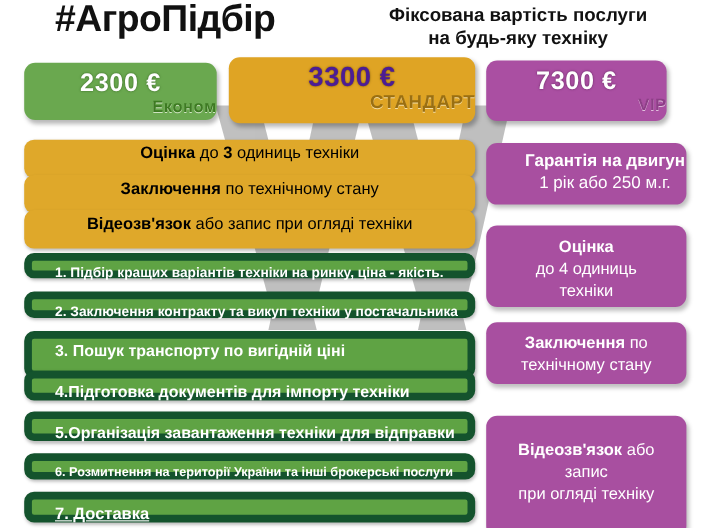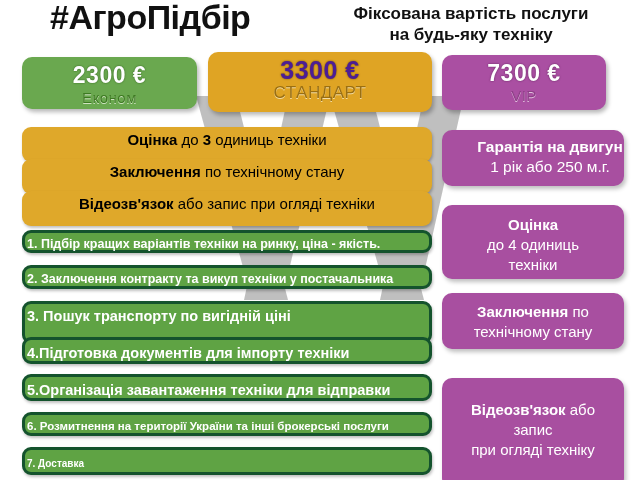--- a/index.html
+++ b/index.html
@@ -68,23 +68,24 @@
   }
   .price-amount {
     font-size: 23px;
     font-weight: bold;
     color: #ffffff;
     line-height: 25px;
     letter-spacing: 0.5px;
   }
   .price-tier {
     font-size: 15px;
-    font-weight: normal;
+    font-weight: bold;
     line-height: 19px;
     letter-spacing: 0.5px;
+    text-align: right;
   }
   #card-econom {
     left: 22px; top: 57px;
     width: 175px; height: 52px;
     background: #6aa84f;
   }
   #card-econom .price-amount { color: #ffffff; text-shadow: 0 0 2px #2f5e1d; }
   #card-econom .price-tier { color: #3d7a22; text-shadow: 0 1px 0 #cfe3c1; }
 
   #card-standard {
@@ -124,38 +125,38 @@
   #feature-0 { top: 127px; }
   #feature-1 { top: 159px; }
   #feature-2 { top: 191px; }
 
   
   .step-row {
     position: absolute;
     left: 22px;
     width: 410px;
     background: #5fa344;
-    border: 3px solid #14532d;
+    border: 7px solid #14532d;
     border-radius: 9px;
     box-shadow: 1px 2px 3px rgba(0,0,0,0.25);
     color: #ffffff;
     text-align: left;
     box-sizing: border-box;
-    padding-left: 2px;
+    padding-left: 21px;
     white-space: nowrap;
     z-index: 3;
     font-weight: bold;
   }
   #step-0 { top: 230px; height: 23px; line-height: 22px; font-size: 12.5px; }
   #step-1 { top: 265px; height: 24px; line-height: 23px; font-size: 12.5px; }
   #step-2 { top: 301px; height: 43px; line-height: 25px; font-size: 14.5px; }
   #step-3 { top: 337px; height: 27px; line-height: 26px; font-size: 14.5px; }
   #step-4 { top: 374px; height: 27px; line-height: 26px; font-size: 14.5px; }
   #step-5 { top: 412px; height: 24px; line-height: 23px; font-size: 11.5px; }
-  #step-6 { top: 447px; height: 28px; line-height: 27px; font-size: 10px; }
+  #step-6 { top: 447px; height: 28px; line-height: 27px; font-size: 15px; text-decoration: underline; }
 
   
   .benefit-card {
     position: absolute;
     left: 442px;
     width: 182px;
     background: #a84fa0;
     border-radius: 10px;
     box-shadow: 2px 3px 4px rgba(0,0,0,0.25);
     color: #ffffff;

